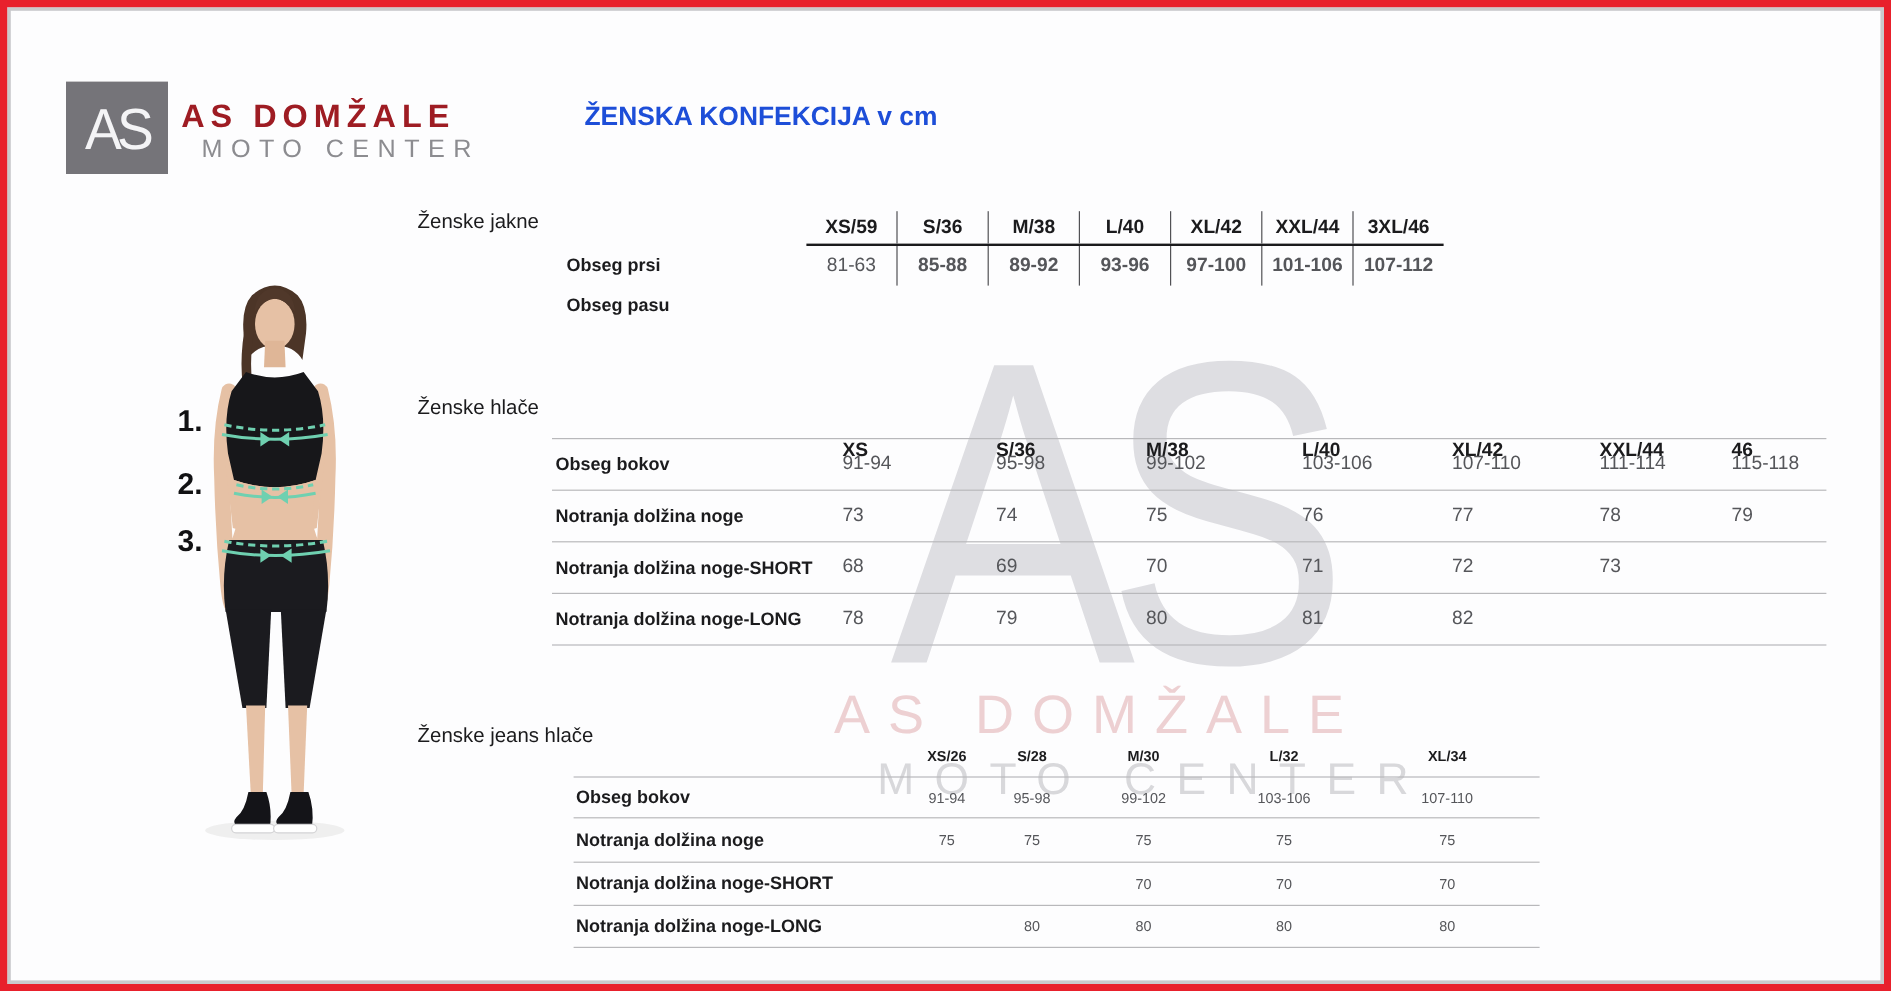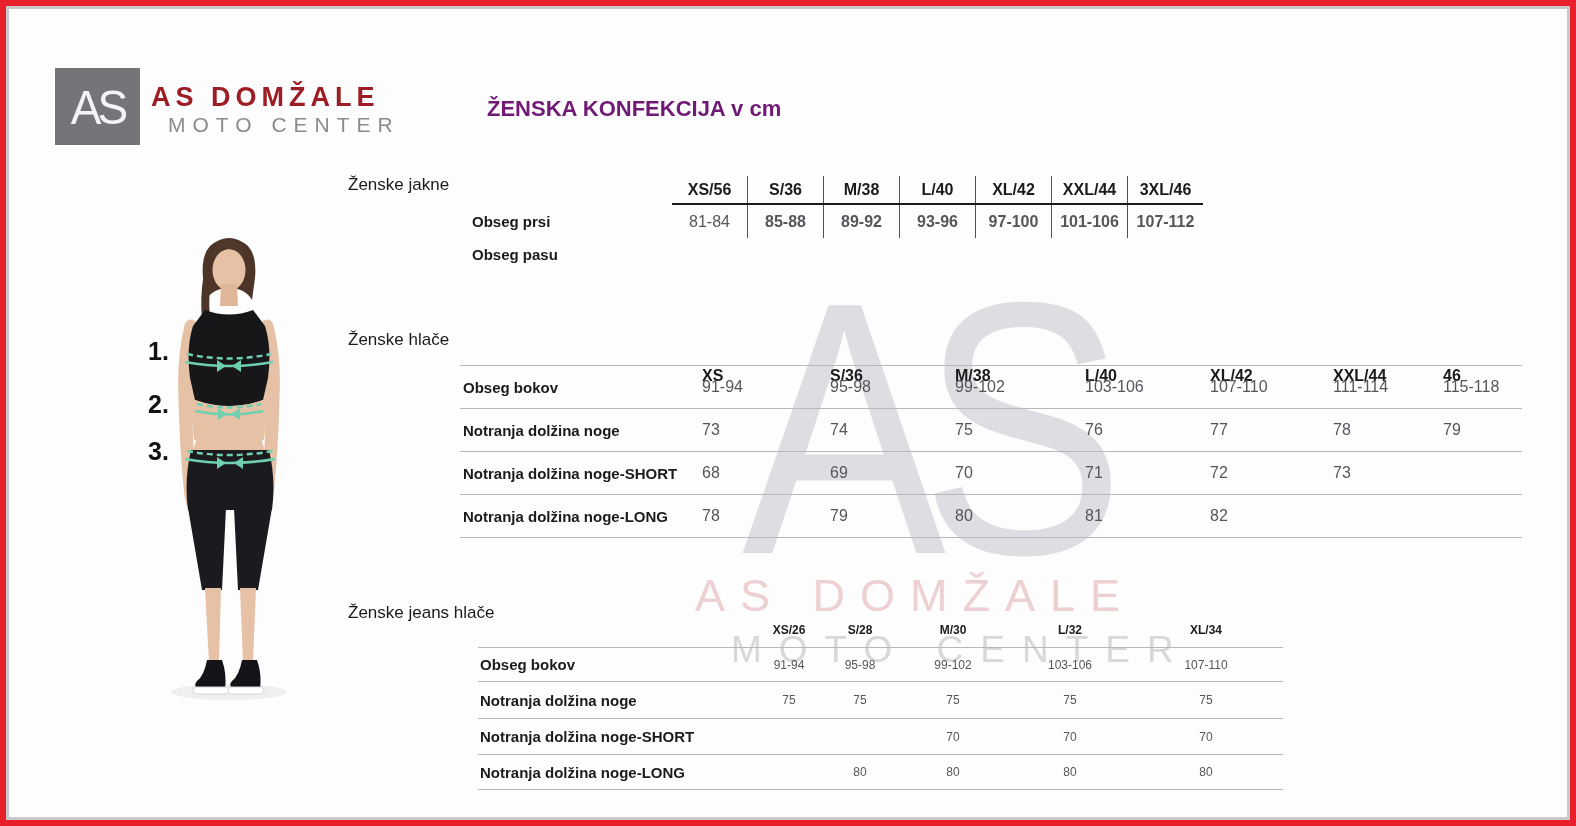--- a/index.html
+++ b/index.html
@@ -12,22 +12,22 @@
   .frame-gray{position:absolute;inset:6px;border:3px solid #c9c9cc;pointer-events:none;z-index:50;}
 
   
   .logo-box{position:absolute;left:55px;top:68px;width:85px;height:77px;background:#757479;
     display:flex;align-items:center;justify-content:center;z-index:2;}
   .logo-mono{color:#f4f4f6;font-size:46px;letter-spacing:-4px;transform:scaleY(1.05);}
   .brand-name{position:absolute;left:151px;top:82px;font-size:27px;font-weight:700;
     letter-spacing:5px;color:#9e1c23;z-index:2;white-space:nowrap;}
   .brand-sub{position:absolute;left:168px;top:113px;font-size:21px;letter-spacing:7px;
     color:#8c8c90;z-index:2;white-space:nowrap;}
-  .page-title{position:absolute;left:487px;top:96px;font-size:22px;font-weight:700;
-    color:#701a75;z-index:2;white-space:nowrap;}
+  .page-title{position:absolute;left:487px;top:84px;font-size:22px;font-weight:700;
+    color:#1d4ed8;z-index:2;white-space:nowrap;}
 
   
   .wm-as{position:absolute;left:742px;top:248px;font-size:360px;line-height:1;
     color:#dedee2;letter-spacing:-30px;transform:scaleX(.85);transform-origin:left top;
     z-index:0;user-select:none;}
   .wm-line1{position:absolute;left:695px;top:570px;font-size:45px;letter-spacing:15px;
     color:#edd0d2;z-index:0;white-space:nowrap;user-select:none;}
   .wm-line2{position:absolute;left:731px;top:629px;font-size:37px;letter-spacing:17px;
     color:#d8d8db;z-index:0;white-space:nowrap;user-select:none;}
 
@@ -153,33 +153,33 @@
   <div class="fig-num n3">3.</div>
 
   <div class="sec jakne">Ženske jakne</div>
   <div class="sec hlace">Ženske hlače</div>
   <div class="sec jeans">Ženske jeans hlače</div>
 
   <div class="t1">
     <div class="t1row t1head">
       <div class="t1label"></div>
       <div class="t1data">
-        <div class="t1cell">XS/56</div>
+        <div class="t1cell">XS/59</div>
         <div class="t1cell">S/36</div>
         <div class="t1cell">M/38</div>
         <div class="t1cell">L/40</div>
         <div class="t1cell">XL/42</div>
         <div class="t1cell">XXL/44</div>
         <div class="t1cell">3XL/46</div>
       </div>
     </div>
     <div class="t1row t1r">
       <div class="t1label">Obseg prsi</div>
       <div class="t1data">
-        <div class="t1cell">81-84</div>
+        <div class="t1cell">81-63</div>
         <div class="t1cell">85-88</div>
         <div class="t1cell">89-92</div>
         <div class="t1cell">93-96</div>
         <div class="t1cell">97-100</div>
         <div class="t1cell">101-106</div>
         <div class="t1cell">107-112</div>
       </div>
     </div>
     <div class="t1row t1r last">
       <div class="t1label">Obseg pasu</div>

